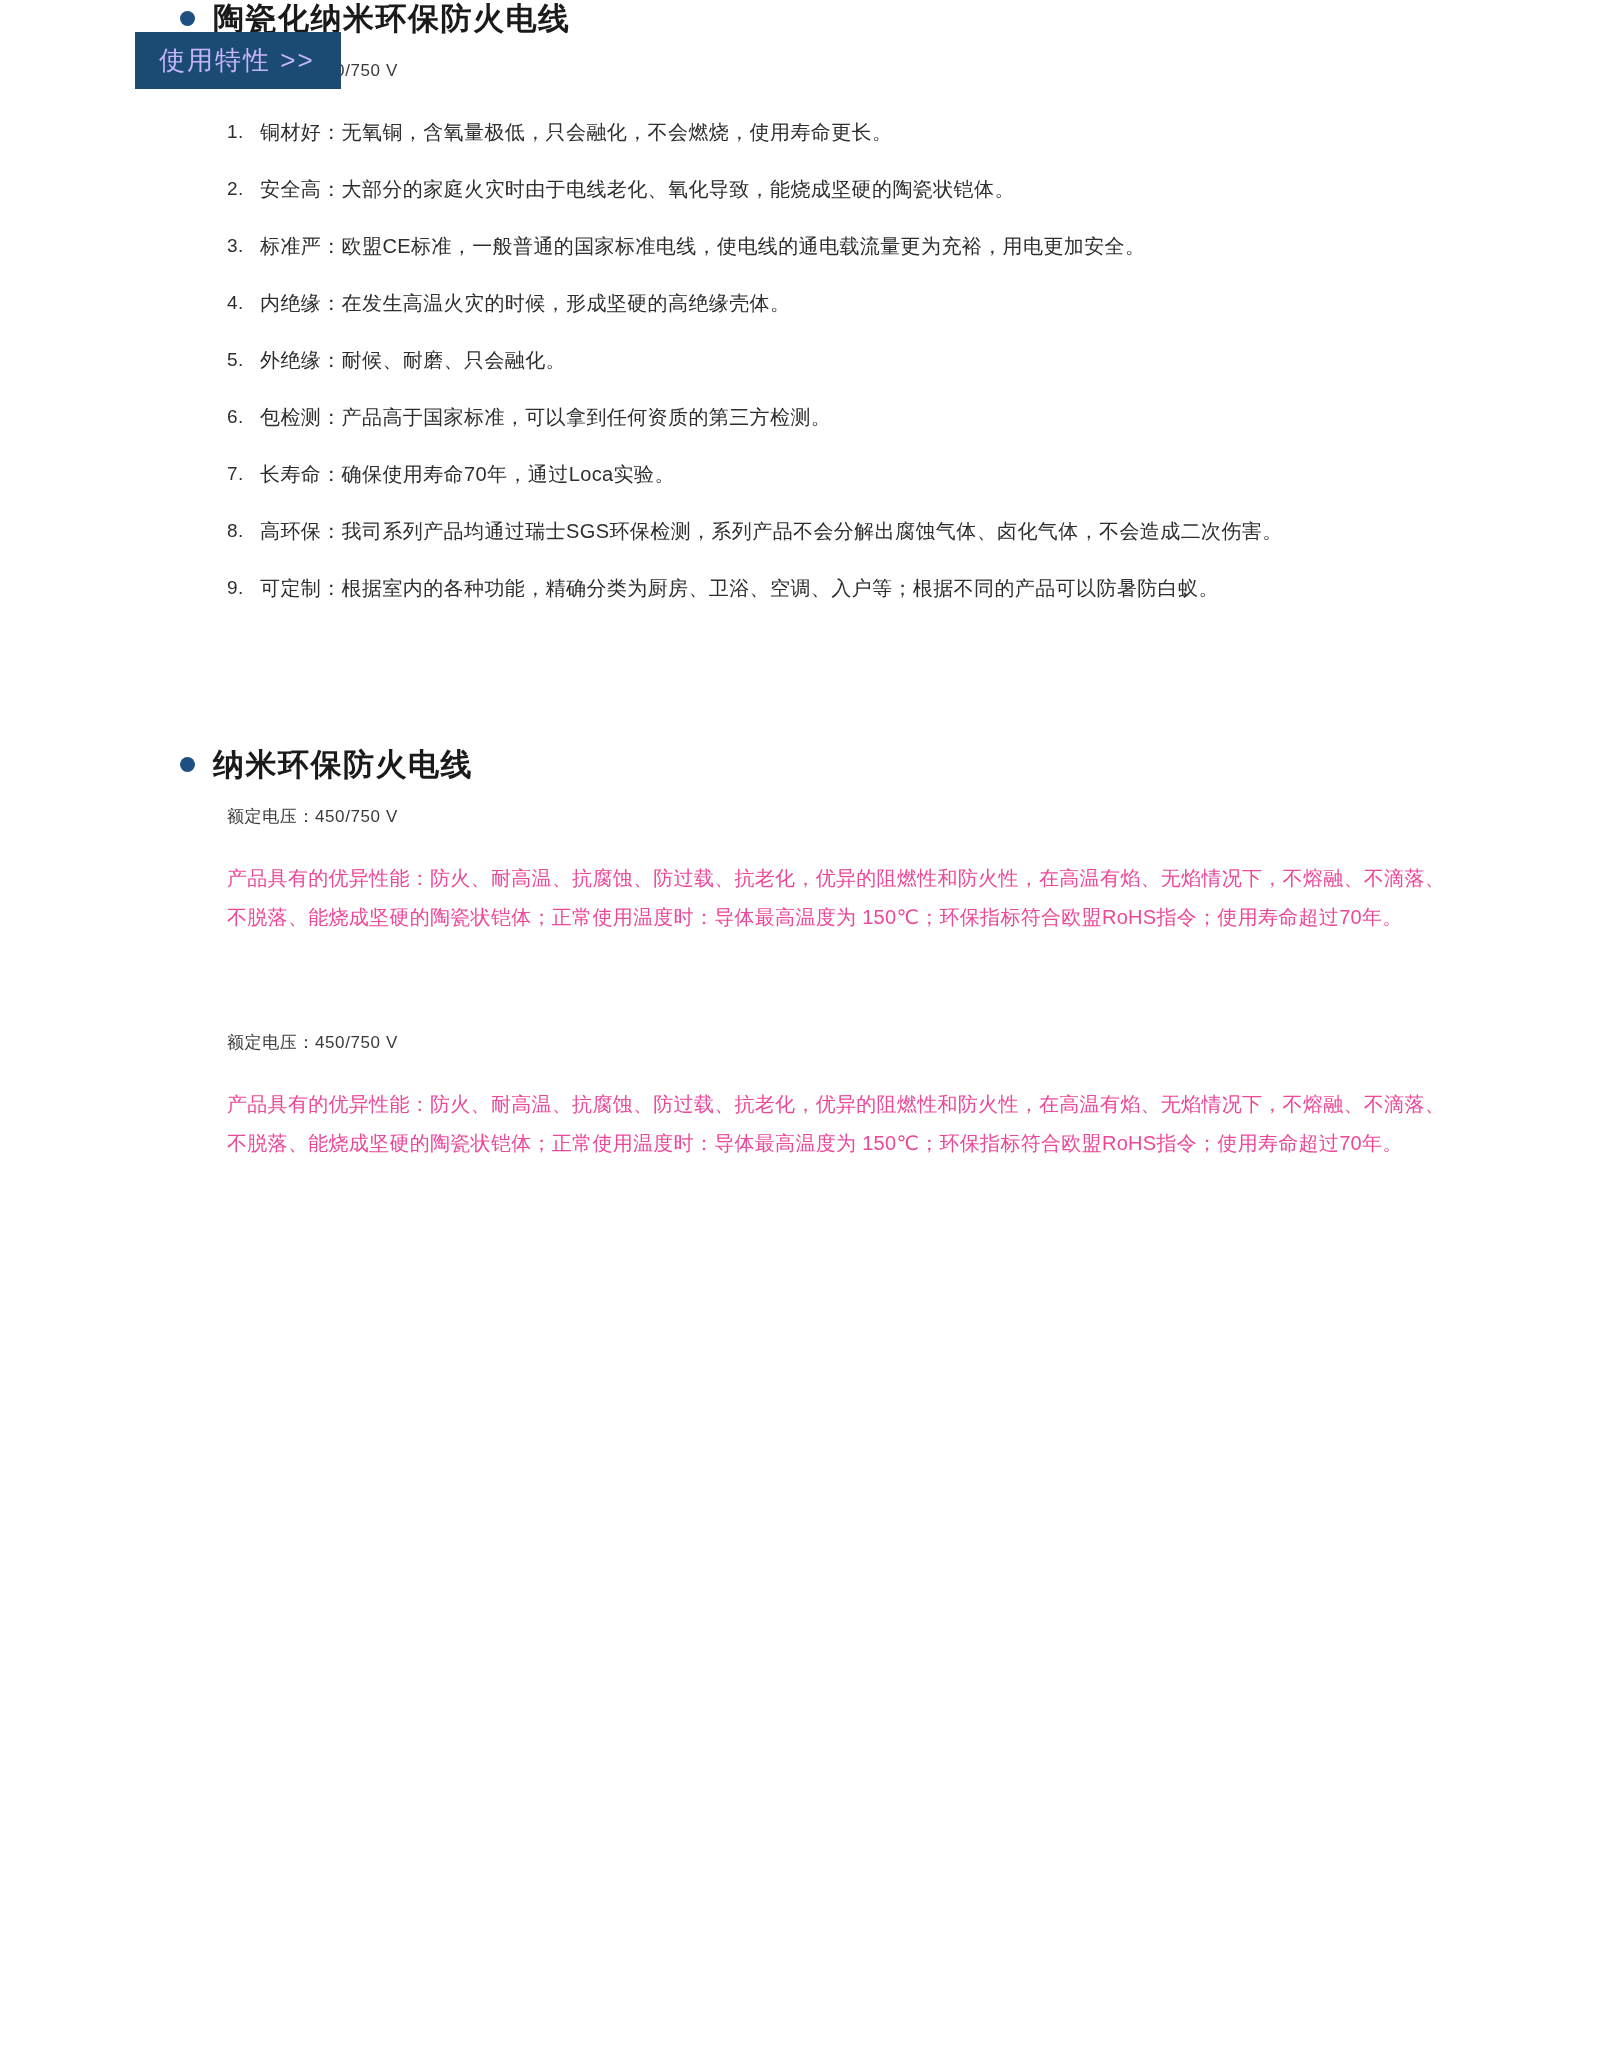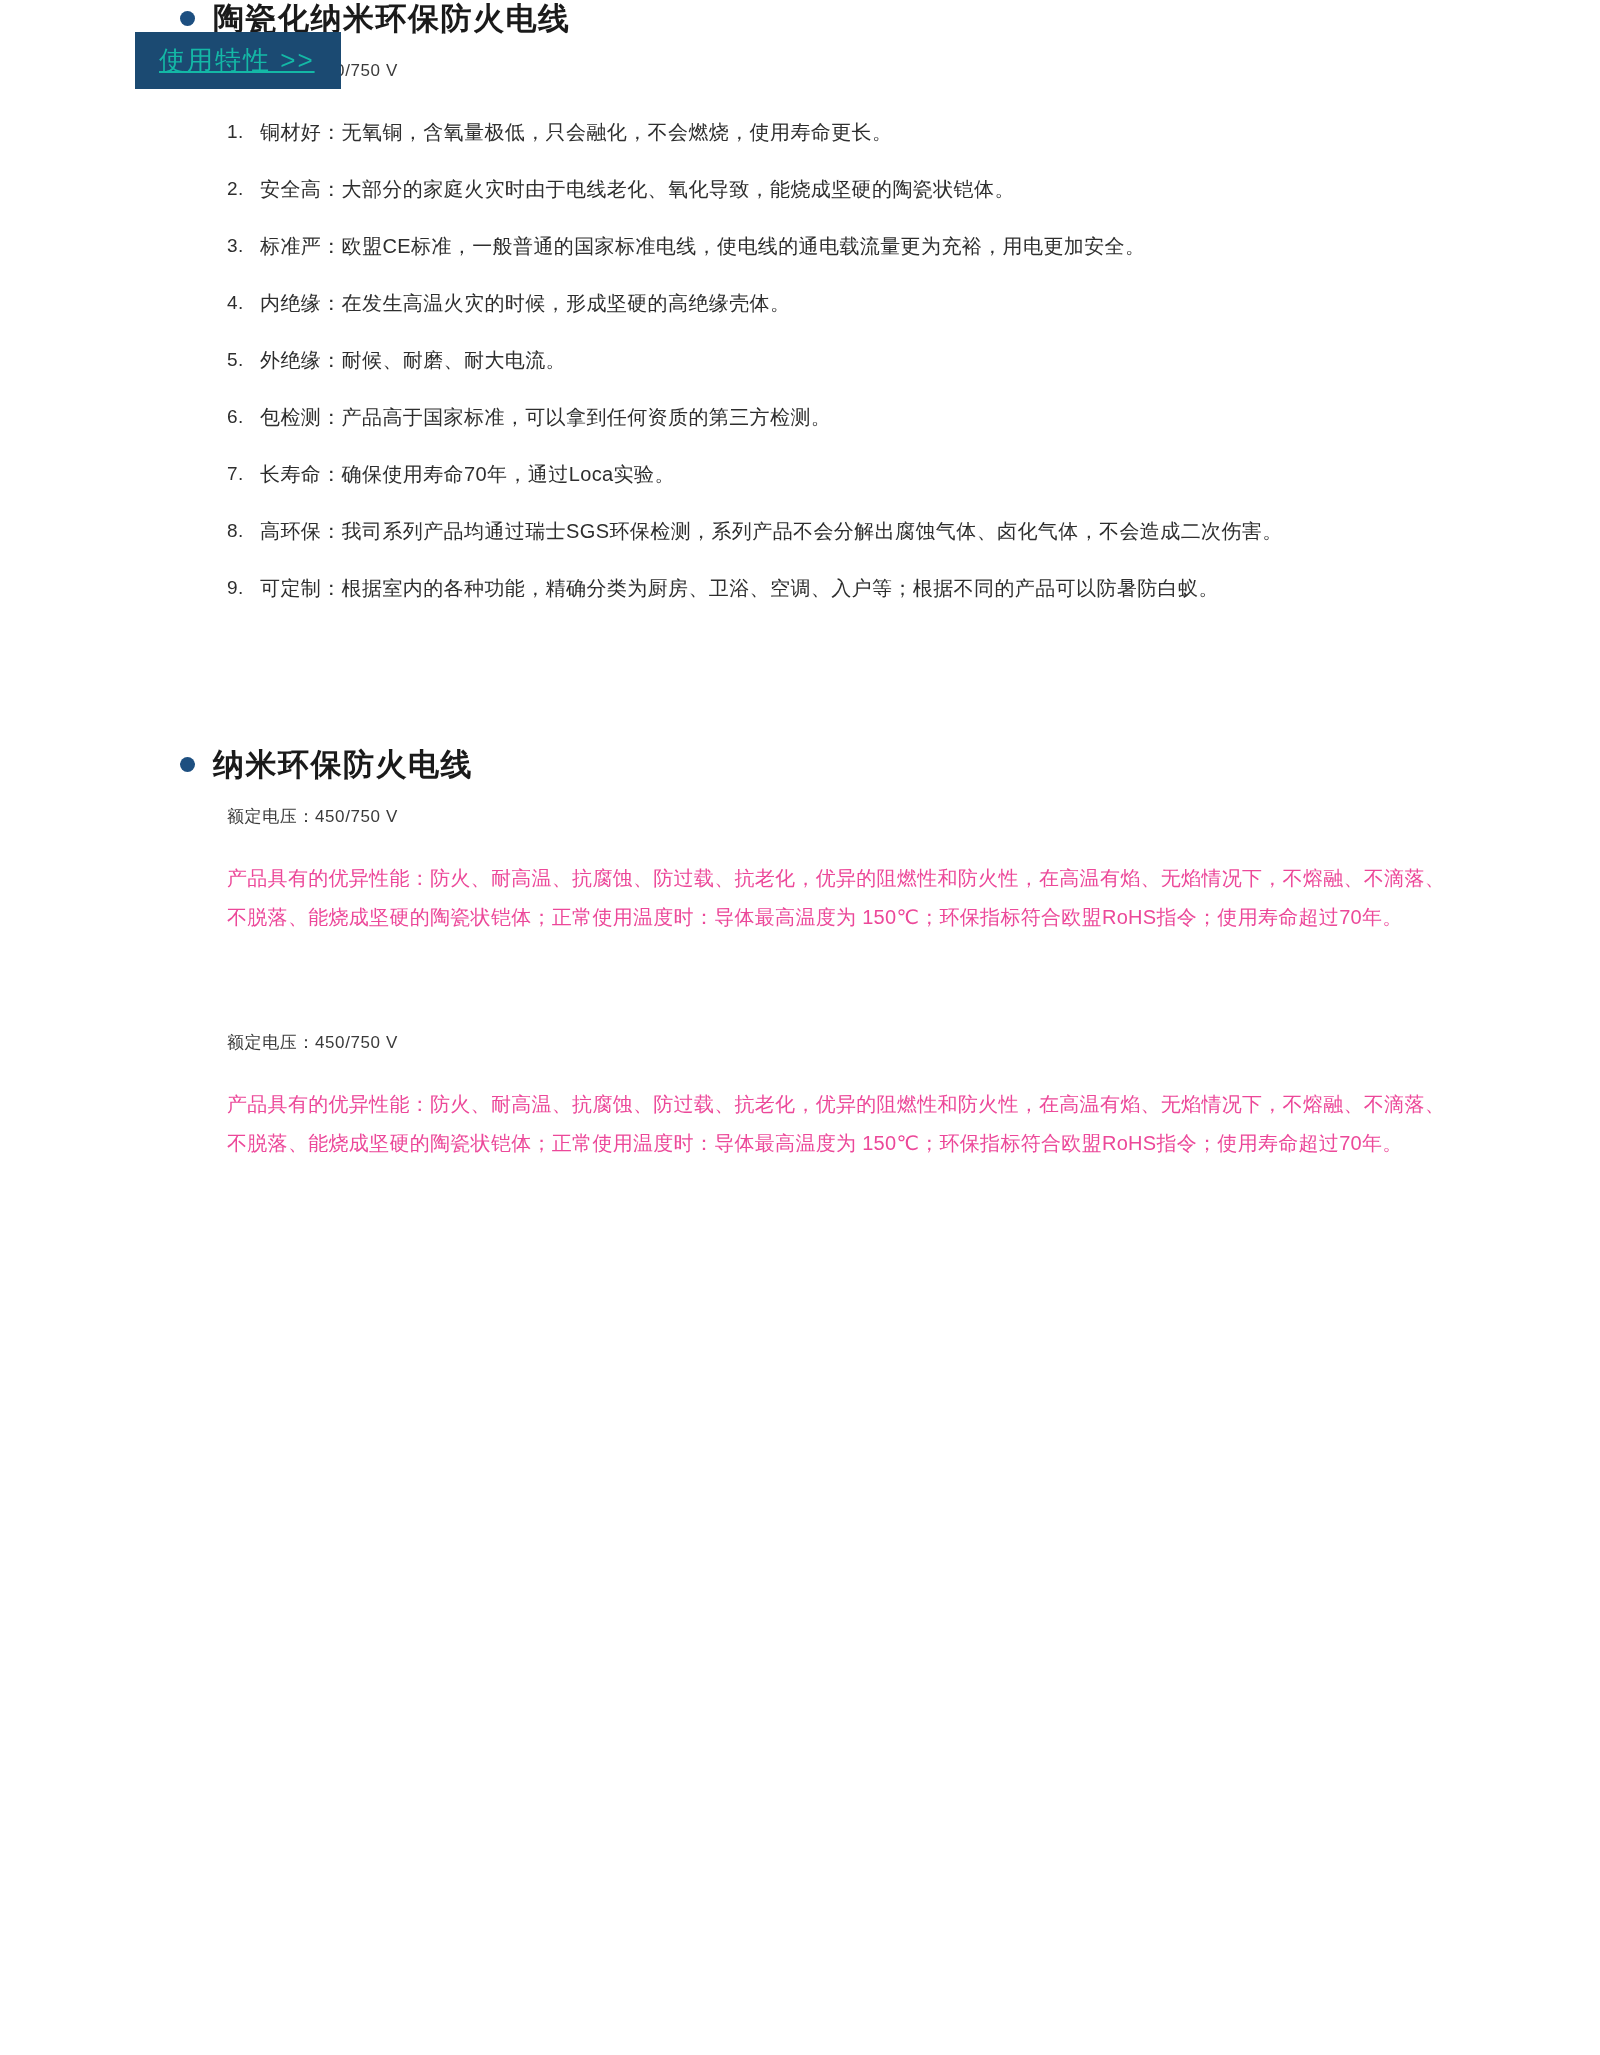--- a/index.html
+++ b/index.html
@@ -21,29 +21,28 @@
     box-sizing: border-box;
     padding: 0;
   }
 
   
   .header-tab {
     position: absolute;
     left: 135px;
     top: 32px;
     background: #1b4a72;
-    color: #14b8a6;
+    color: #c4b5fd;
     font-size: 26px;
     letter-spacing: 2px;
     padding: 14px 26px 14px 24px;
     min-width: 200px;
     box-sizing: border-box;
     line-height: 1.1;
     white-space: nowrap;
-    text-decoration: underline;
   }
 
   
   .content {
     padding-left: 180px;
     padding-right: 140px;
   }
 
   .block {
     margin-bottom: 0;
@@ -144,21 +143,21 @@
           <li>
             <span class="num">3.</span>
             <span>标准严：欧盟CE标准，一般普通的国家标准电线，使电线的通电载流量更为充裕，用电更加安全。</span>
           </li>
           <li>
             <span class="num">4.</span>
             <span>内绝缘：在发生高温火灾的时候，形成坚硬的高绝缘壳体。</span>
           </li>
           <li>
             <span class="num">5.</span>
-            <span>外绝缘：耐候、耐磨、耐大电流。</span>
+            <span>外绝缘：耐候、耐磨、只会融化。</span>
           </li>
           <li>
             <span class="num">6.</span>
             <span>包检测：产品高于国家标准，可以拿到任何资质的第三方检测。</span>
           </li>
           <li>
             <span class="num">7.</span>
             <span>长寿命：确保使用寿命70年，通过Loca实验。</span>
           </li>
           <li>

